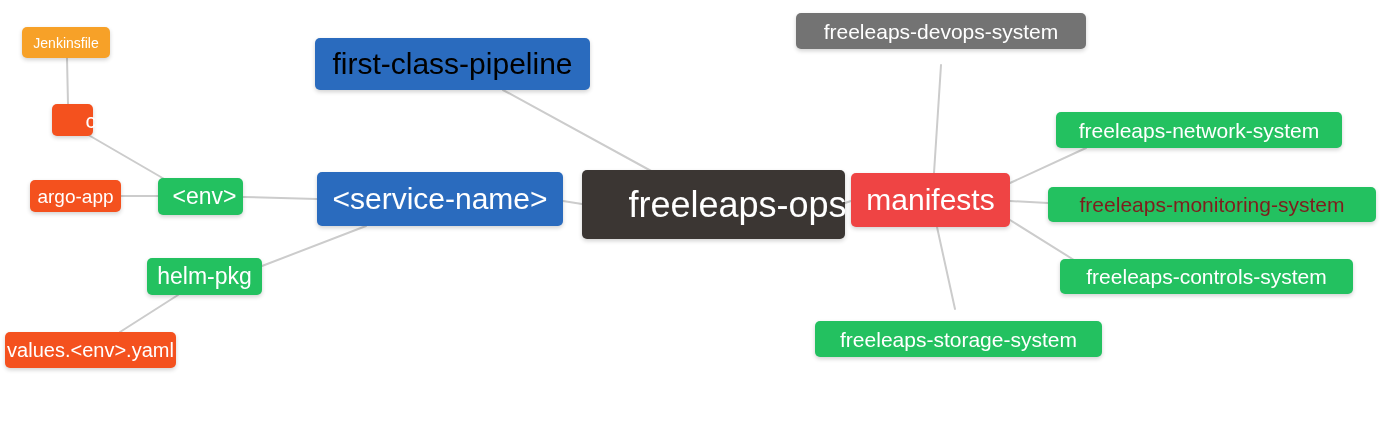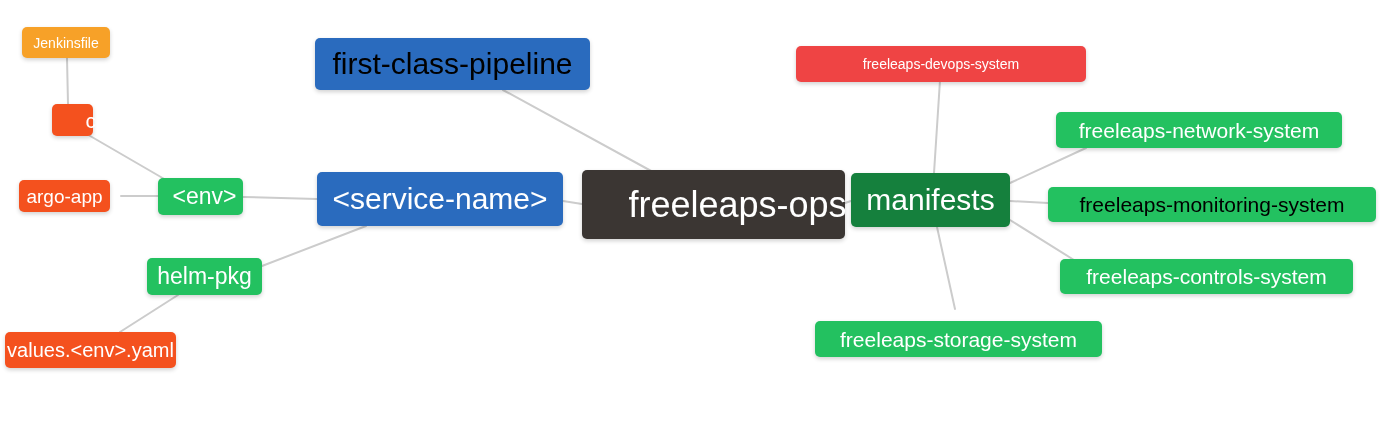--- a/index.html
+++ b/index.html
@@ -53,27 +53,27 @@
       <line x1="845" y1="203" x2="851" y2="201" stroke="#cccccc" stroke-width="2" stroke-linecap="round"></line>
       <line x1="934" y1="173" x2="941" y2="65" stroke="#cccccc" stroke-width="2" stroke-linecap="round"></line>
       <line x1="1010" y1="183" x2="1086" y2="148" stroke="#cccccc" stroke-width="2" stroke-linecap="round"></line>
       <line x1="1010" y1="201" x2="1048" y2="203" stroke="#cccccc" stroke-width="2" stroke-linecap="round"></line>
       <line x1="1010" y1="220" x2="1074" y2="260" stroke="#cccccc" stroke-width="2" stroke-linecap="round"></line>
       <line x1="937" y1="227" x2="955" y2="309" stroke="#cccccc" stroke-width="2" stroke-linecap="round"></line>
     </svg>
   <div id="node-layer">
       <div class="node" style="left: 22px; top: 27px; width: 88px; height: 31px; font-size: 14px; background: rgb(247, 161, 40); color: rgb(255, 255, 255);">Jenkinsfile</div>
       <div class="node" style="left: 52px; top: 104px; width: 33px; height: 32px; font-size: 21px; background: rgb(244, 81, 30); color: rgb(255, 255, 255); padding-left: 41px;">ci</div>
-      <div class="node" style="left: 19px; top: 180px; width: 91px; height: 32px; font-size: 19px; background: rgb(244, 81, 30); color: rgb(255, 255, 255);">argo-app</div>
+      <div class="node" style="left: 30px; top: 180px; width: 91px; height: 32px; font-size: 19px; background: rgb(244, 81, 30); color: rgb(255, 255, 255);">argo-app</div>
       <div class="node" style="left: 158px; top: 178px; width: 85px; height: 37px; font-size: 23px; background: rgb(35, 193, 96); color: rgb(255, 255, 255); padding-left: 8px;">&lt;env&gt;</div>
       <div class="node" style="left: 147px; top: 258px; width: 115px; height: 37px; font-size: 23px; background: rgb(35, 193, 96); color: rgb(255, 255, 255);">helm-pkg</div>
       <div class="node" style="left: 5px; top: 332px; width: 171px; height: 36px; font-size: 20px; background: rgb(244, 81, 30); color: rgb(255, 255, 255);">values.&lt;env&gt;.yaml</div>
       <div class="node" style="left: 315px; top: 38px; width: 275px; height: 52px; font-size: 30px; background: rgb(42, 107, 190); color: #000000;">first-class-pipeline</div>
       <div class="node" style="left: 317px; top: 172px; width: 246px; height: 54px; font-size: 30px; background: rgb(42, 107, 190); color: rgb(255, 255, 255); text-align: center;">&lt;service-name&gt;</div>
       <div class="node" style="left: 582px; top: 170px; width: 263px; height: 69px; font-size: 36px; background: rgb(59, 54, 51); color: rgb(255, 255, 255); padding-left: 48px;">freeleaps-ops</div>
-      <div class="node" style="left: 851px; top: 173px; width: 159px; height: 54px; font-size: 30px; background: #15803d; color: rgb(255, 255, 255);">manifests</div>
-      <div class="node" style="left: 796px; top: 46px; width: 290px; height: 36px; font-size: 14px; background: #ef4444; color: rgb(255, 255, 255);">freeleaps-devops-system</div>
+      <div class="node" style="left: 851px; top: 173px; width: 159px; height: 54px; font-size: 30px; background: #ef4444; color: rgb(255, 255, 255);">manifests</div>
+      <div class="node" style="left: 796px; top: 13px; width: 290px; height: 36px; font-size: 21px; background: #737373; color: rgb(255, 255, 255);">freeleaps-devops-system</div>
       <div class="node" style="left: 1056px; top: 112px; width: 286px; height: 36px; font-size: 21px; background: rgb(35, 193, 96); color: rgb(255, 255, 255);">freeleaps-network-system</div>
-      <div class="node" style="left: 1048px; top: 187px; width: 328px; height: 35px; font-size: 21px; background: rgb(35, 193, 96); color: #000000;">freeleaps-monitoring-system</div>
+      <div class="node" style="left: 1048px; top: 187px; width: 328px; height: 35px; font-size: 21px; background: rgb(35, 193, 96); color: #7f1d1d;">freeleaps-monitoring-system</div>
       <div class="node" style="left: 1060px; top: 259px; width: 293px; height: 35px; font-size: 21px; background: rgb(35, 193, 96); color: rgb(255, 255, 255);">freeleaps-controls-system</div>
       <div class="node" style="left: 815px; top: 309px; width: 287px; height: 36px; font-size: 21px; background: rgb(35, 193, 96); color: rgb(255, 255, 255); margin-top: 12px;">freeleaps-storage-system</div>
     </div>
 </div>
 
 </body></html>

